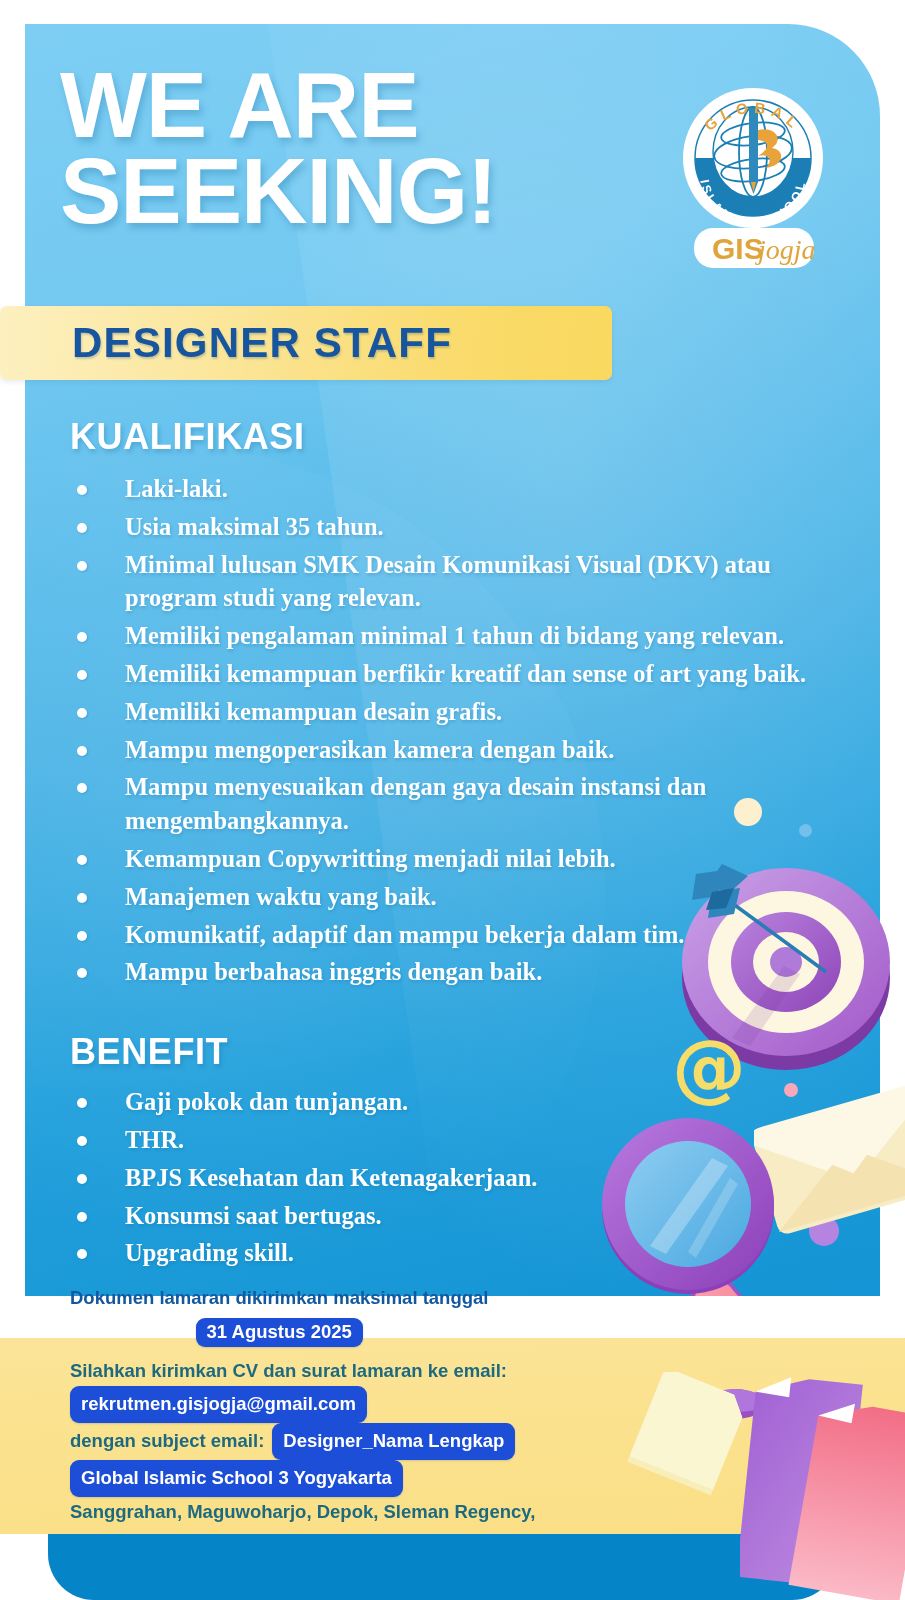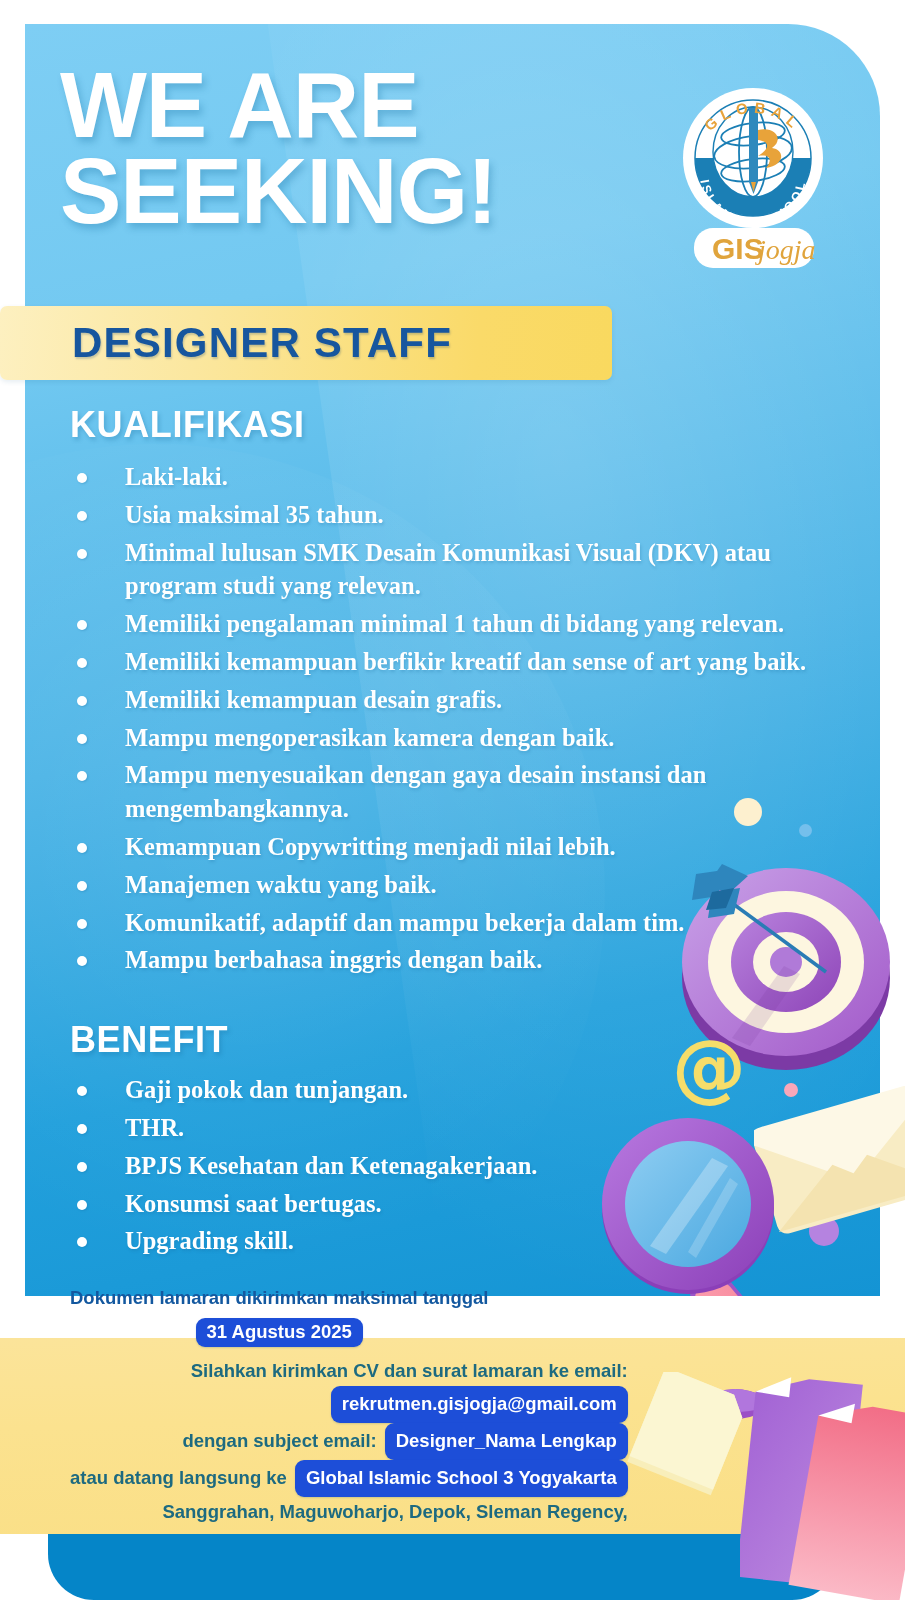--- a/index.html
+++ b/index.html
@@ -74,21 +74,21 @@
   .content{
     position:absolute; left:0; top:380px; width:855px;
     padding:0 0 0 70px;
     z-index:6;
   }
   .sec-title{
     font-size:36px; font-weight:bold; color:#ffffff;
     letter-spacing:.6px;
     text-shadow:2px 3px 4px rgba(18,100,150,.28);
   }
-  .sec-title.kual{ margin-top:24px; }
+  .sec-title.kual{ margin-top:36px; }
   .sec-title.benefit{ margin-top:42px; }
 
   ul.req{ list-style:none; margin-top:14px; }
   ul.req li{
     position:relative;
     color:#ffffff;
     font-size:24.5px;
     font-weight:bold;
     line-height:1.38;
     padding-left:55px;
@@ -138,21 +138,21 @@
     background:linear-gradient(178deg,#fbe49a 0%,#fbe28f 40%,#fadf86 100%);
     z-index:7;
     overflow:hidden;
   }
   .footer-text{
     position:absolute; left:70px; top:18px;
     font-size:18.5px; font-weight:bold;
     color:#1d6a80; line-height:1.62;
     z-index:4;
   }
-  .footer-text .row{ display:flex; align-items:center; gap:8px; white-space:nowrap;justify-content:flex-end; }
+  .footer-text .row{ display:flex; align-items:center; gap:8px; white-space:nowrap; }
   .footer-text .plain{ color:#1d6a80; }
 
   
   .bottom-bar{
     position:absolute; left:48px; top:1528px;
     width:790px; height:72px;
     background:#0585c8;
     border-bottom-left-radius:46px;
     border-bottom-right-radius:46px;
     z-index:5;
@@ -328,21 +328,20 @@
           <span class="plain">Silahkan kirimkan CV dan surat lamaran ke email:</span>
         </div>
       <div class="row">
           <span class="pill">rekrutmen.gisjogja@gmail.com</span>
         </div>
       <div class="row">
         <span class="plain">dengan subject email:</span>
         <span class="pill">Designer_Nama Lengkap</span>
       </div>
       <div class="row">
-        <span class="plain">atau datang langsung ke</span>
         <span class="pill">Global Islamic School 3 Yogyakarta</span>
       </div>
       <div class="row">
           <span class="plain">Sanggrahan, Maguwoharjo, Depok, Sleman Regency,</span>
         </div>
       <div class="row">
           <span class="plain">Yogyakarta Special Region 55282</span>
         </div>
     </div>
   </div>

